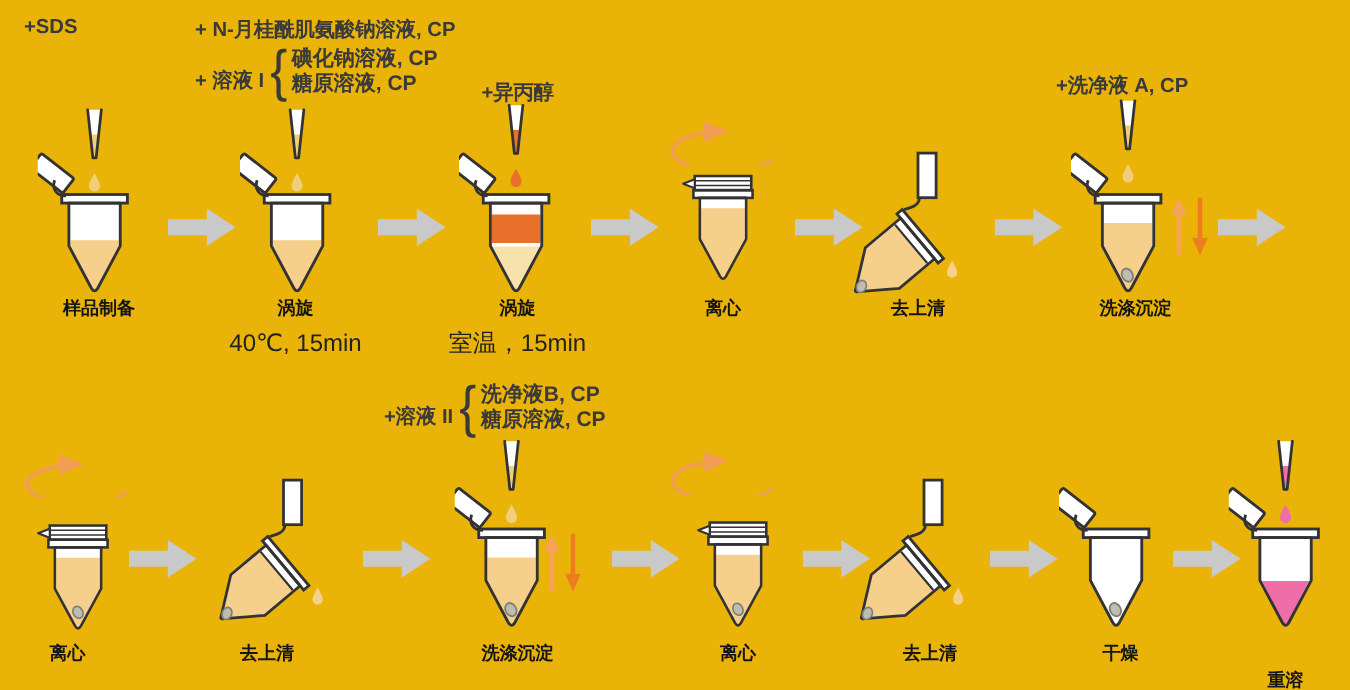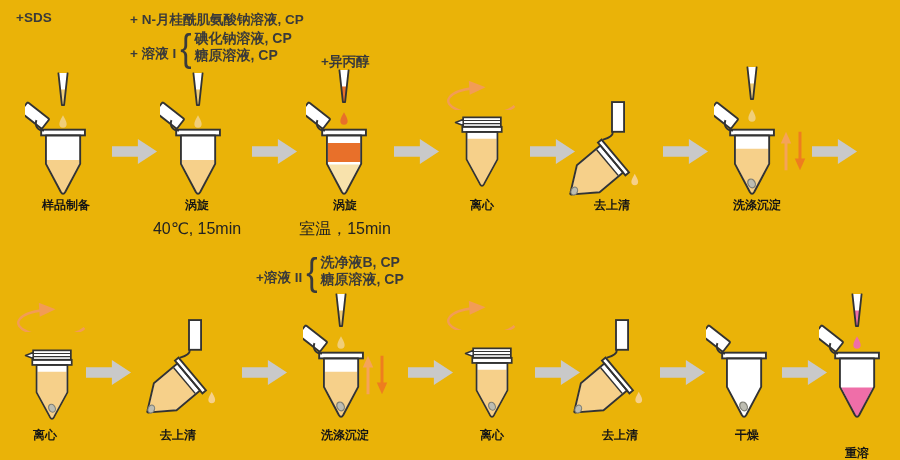--- a/index.html
+++ b/index.html
@@ -123,20 +123,21 @@
       <span>+ 溶液 I</span>
       <span class="brace">{</span>
       <div class="stack">
         <div>碘化钠溶液, CP</div>
         <div>糖原溶液, CP</div>
       </div>
     </div>
   </div>
 
   <div class="ann" style="left:321px;top:52px">+异丙醇</div>
+  <div class="ann" style="left:704px;top:47px">+洗净液 A, CP</div>
 
   <div class="ann" style="left:256px;top:253px">
     <div class="brace-row">
       <span>+溶液 II</span>
       <span class="brace">{</span>
       <div class="stack">
         <div>洗净液B, CP</div>
         <div>糖原溶液, CP</div>
       </div>
     </div>

